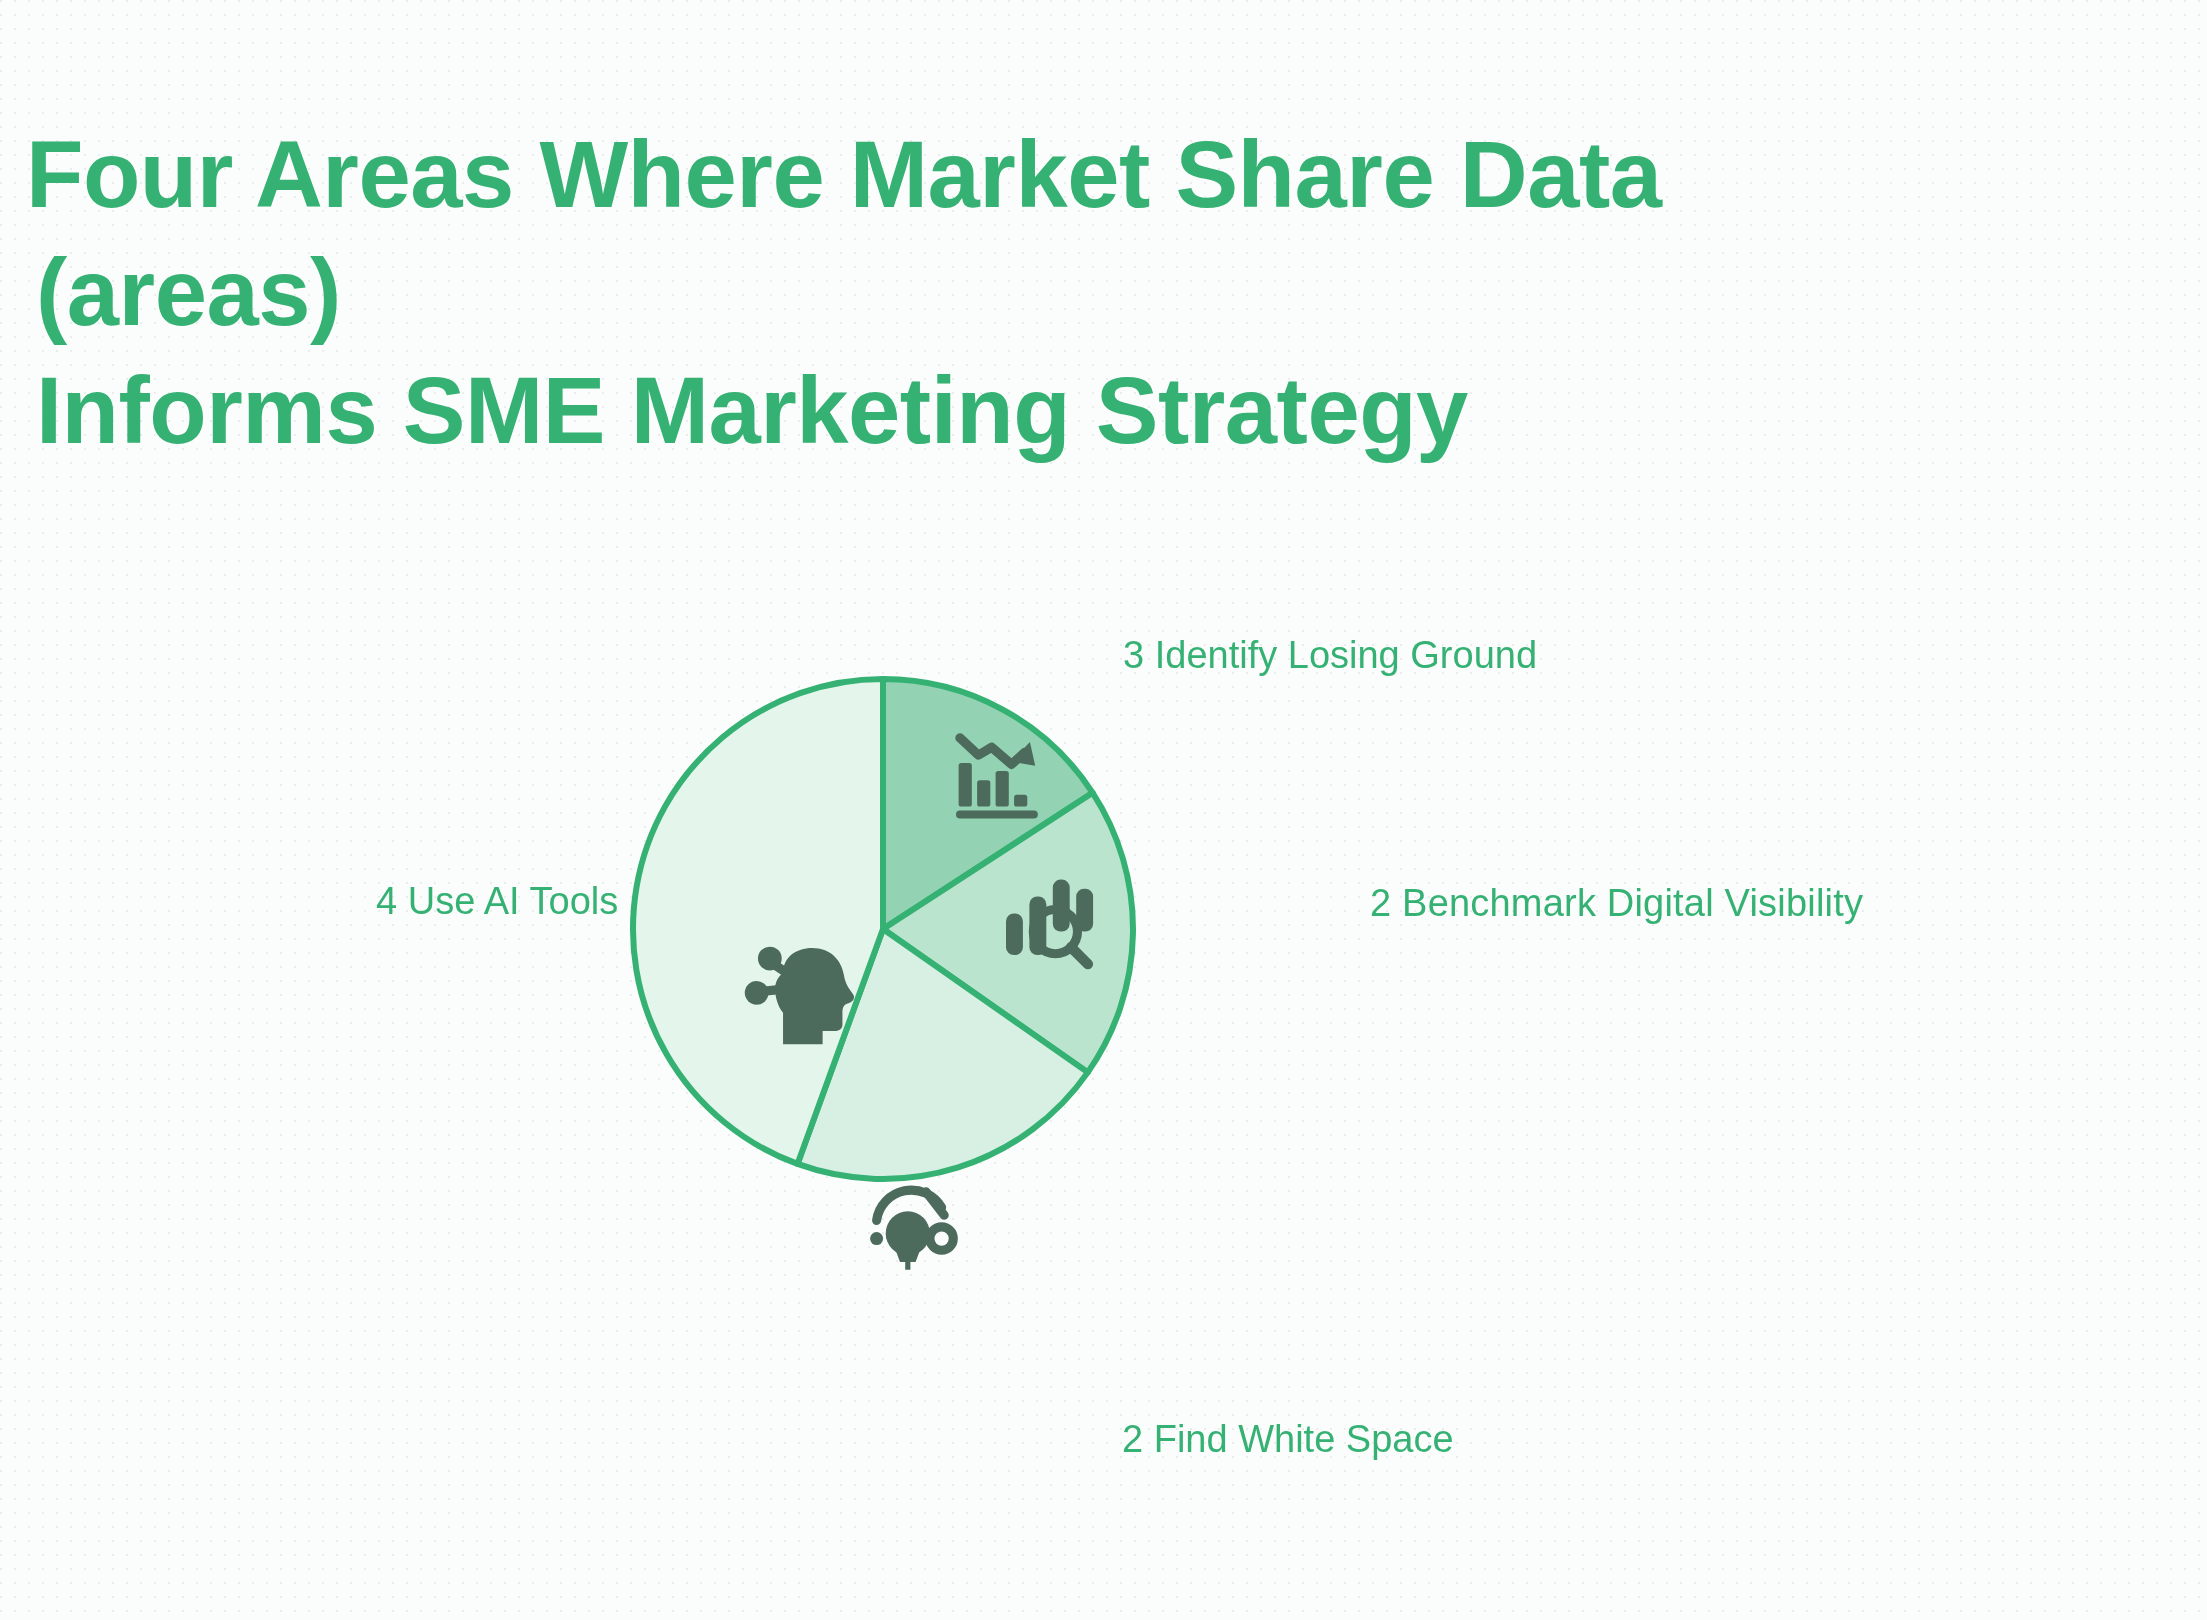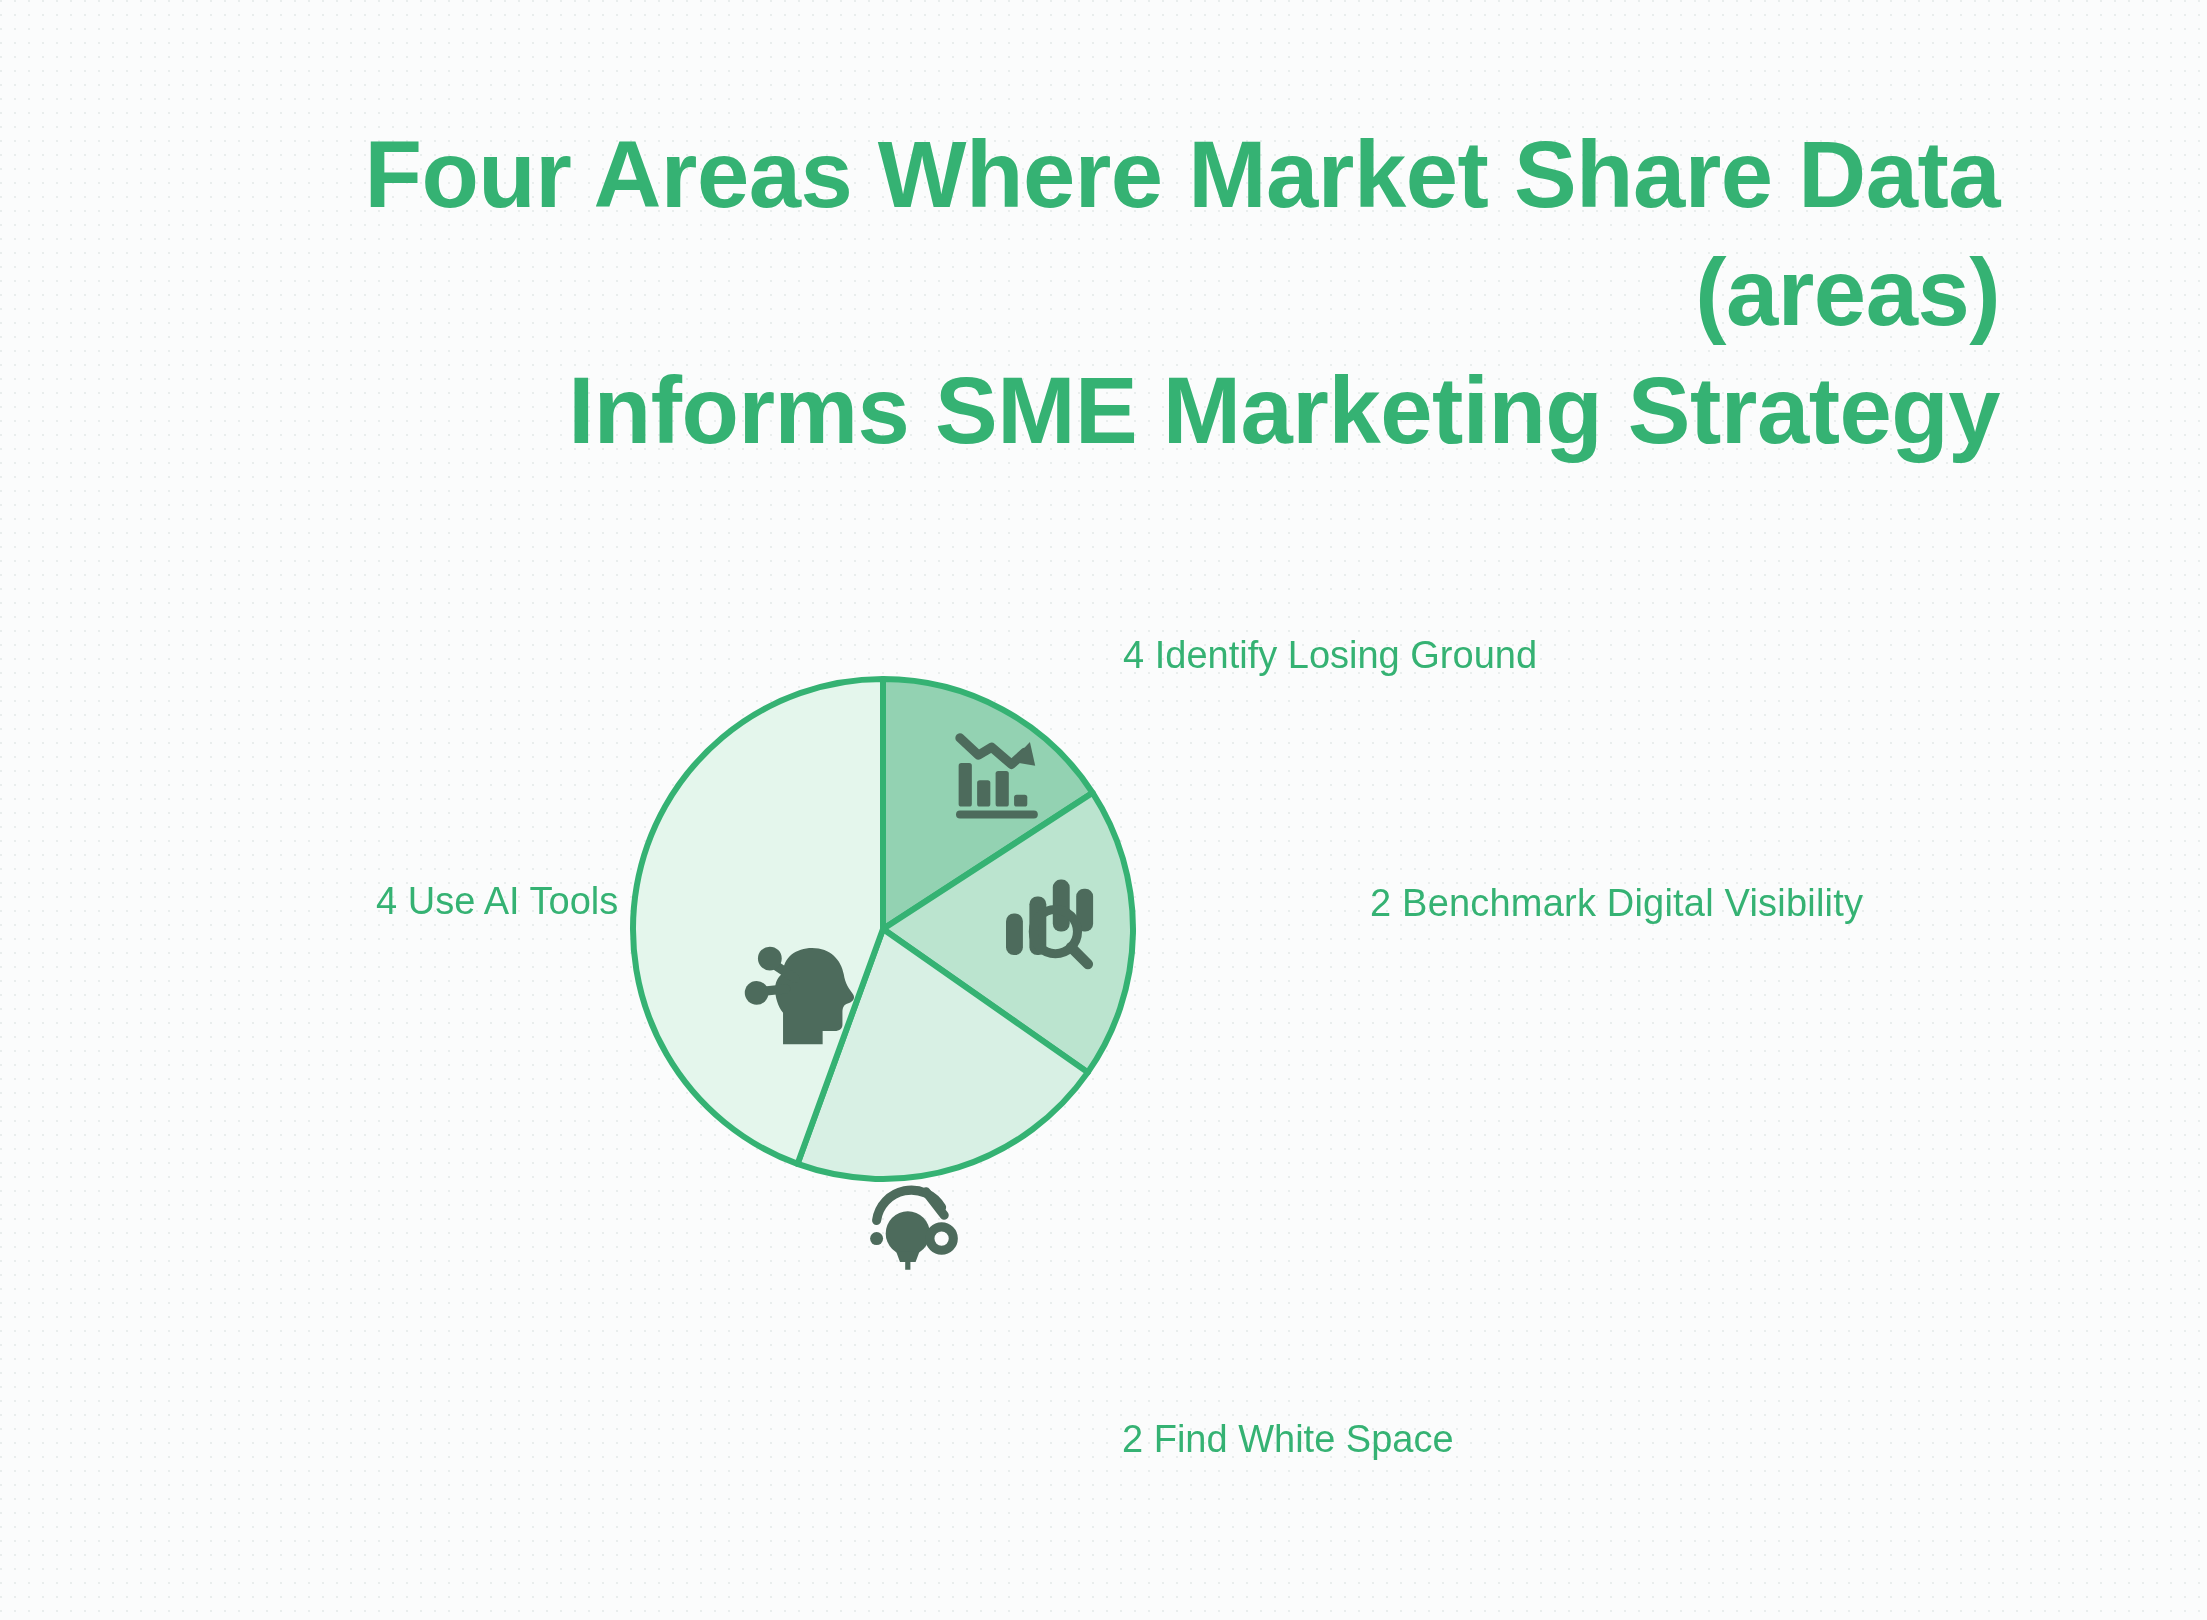--- a/index.html
+++ b/index.html
@@ -26,27 +26,28 @@
   #slide {
     position: absolute;
     inset: 0;
   }
   
   #title {
     position: absolute;
     left: 0;
     top: 128px;
     width: 2000px;
-    text-align: right;
+    text-align: left;
     color: #35b273;
     font-family: "Liberation Sans Narrow", "Liberation Sans", sans-serif;
     font-weight: bold;
     font-size: 94px;
     line-height: 1.0;
     letter-spacing: -0.5px;
+    padding-left: 36px;
   }
   #title .tline { display: block; white-space: pre; }
   #title .tline.l1 { margin-left: -10px; }
   #title .tline.l2 { margin-top: 24px; }
   #title .tline.l3 { margin-top: 24px; }
 
   
   #pie-wrap {
     position: absolute;
     left: 626px;
@@ -145,18 +146,18 @@
                  C18,47 16,40 16,34 C16,29 18,25 22,22 Z"></path>
 
         <path d="M31,26 L16,16" stroke="#4d6b5c" stroke-width="7" stroke-linecap="round"></path>
         <path d="M24,34 L6,36" stroke="#4d6b5c" stroke-width="7" stroke-linecap="round"></path>
         <circle cx="12" cy="11" r="9"></circle>
         <circle cx="2" cy="37" r="9"></circle>
       </g>
     </svg>
   </div>
 
-  <div class="pie-label" id="label-1">4 Identify Losing Ground</div>
+  <div class="pie-label" id="label-1">3 Identify Losing Ground</div>
   <div class="pie-label" id="label-2">2 Benchmark Digital Visibility</div>
   <div class="pie-label" id="label-3">2 Find White Space</div>
   <div class="pie-label" id="label-4">4 Use AI Tools</div>
 
 </div>
 
 </body></html>

